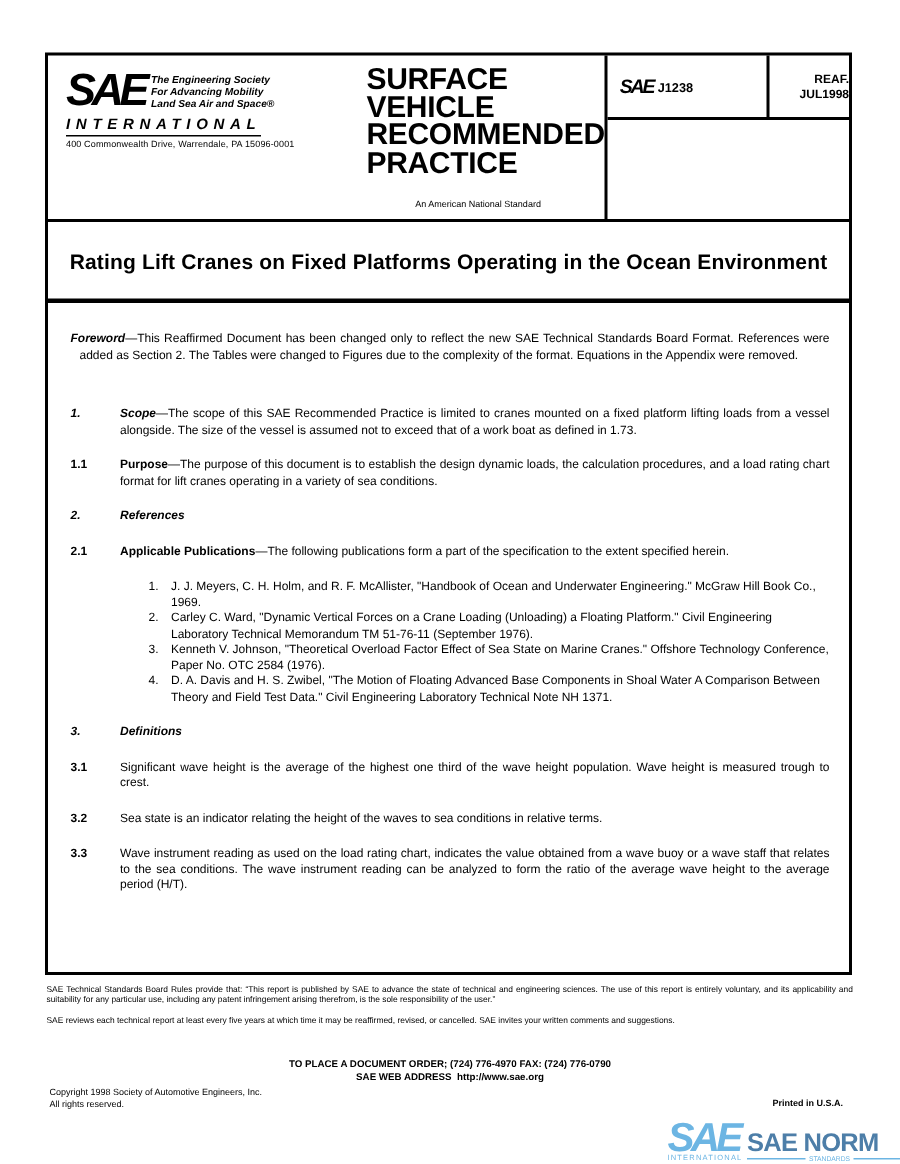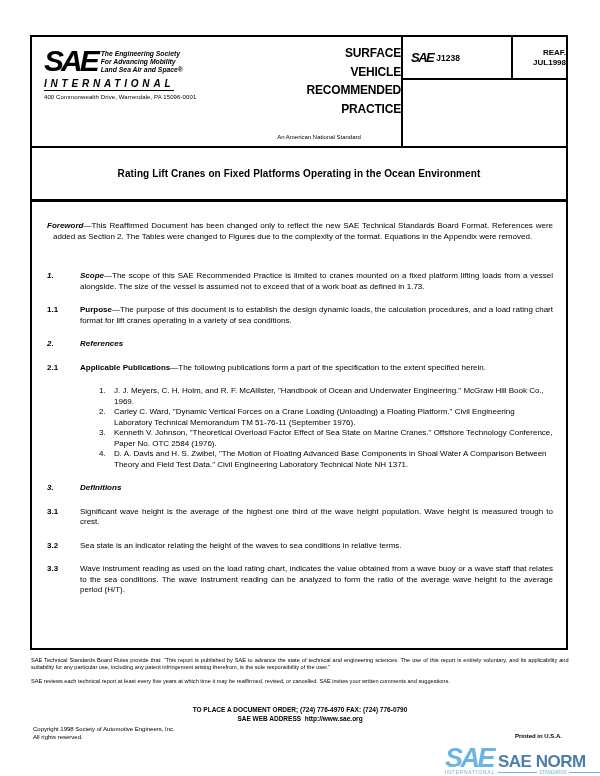--- a/index.html
+++ b/index.html
@@ -14,36 +14,36 @@
   
   .header { display:flex; height:111px; border-bottom:2px solid #000; }
   .h-left { width:212px; padding:12px 0 0 12px; }
   .logo-row { display:flex; align-items:flex-start; }
   .sae-big { font-size:30px; font-weight:bold; font-style:italic; letter-spacing:-3px; line-height:24px; }
   .tagline { font-size:6.8px; font-weight:bold; font-style:italic; line-height:7.8px; margin-left:4px; padding-top:1px; }
   .intl { display:inline-block; font-size:10px; font-weight:bold; font-style:italic; letter-spacing:3.8px; border-bottom:1.5px solid #000; padding-bottom:1px; margin-top:1px; }
   .addr { font-size:6px; margin-top:3px; letter-spacing:0.1px; }
 
   .h-mid { flex:1; display:flex; flex-direction:column; justify-content:space-between; padding:7px 0 6px 3px; }
-  .doc-type { font-size:12px; font-weight:bold; line-height:18.5px; letter-spacing:-0.2px; white-space:pre-line;text-align:right; }
+  .doc-type { font-size:20px; font-weight:bold; line-height:18.5px; letter-spacing:-0.2px; white-space:pre-line; }
   .ans { font-size:6px; text-align:center; padding-right:10px; }
 
   .h-right { width:165px; border-left:2px solid #000; display:flex; flex-direction:column; }
   .hr-top { height:43px; display:flex; border-bottom:2px solid #000; }
   .code { flex:1; display:flex; align-items:center; padding-left:8px; }
   .code-sae { font-size:13px; font-weight:bold; font-style:italic; letter-spacing:-1.5px; margin-right:3px; }
   .code-num { font-size:8.5px; font-weight:bold; }
   .reaf { width:55px; border-left:2px solid #000; display:flex; flex-direction:column; align-items:flex-end; justify-content:center; font-size:8px; font-weight:bold; line-height:9.5px; }
   .hr-meta { padding:9px 0 0 8px; font-size:7.5px; }
   .meta-row { display:flex; line-height:10.5px; }
   .meta-label { width:52px; }
   .superseding { margin-top:9px; line-height:10.5px; }
 
   
-  .title-bar { height:54px; border-bottom:3px solid #000; display:flex; align-items:center; justify-content:center; font-size:10px; font-weight:bold; letter-spacing:0.1px; }
+  .title-bar { height:54px; border-bottom:3px solid #000; display:flex; align-items:center; justify-content:center; font-size:14px; font-weight:bold; letter-spacing:0.1px; }
 
   
   .doc-body { padding:19px 13px 0 15px; font-size:8px; line-height:10.5px; }
   .para { margin-bottom:29px; }
   .hang { padding-left:6px; text-indent:-6px; text-align:justify; }
   .b { font-weight:bold; }
   .it { font-style:italic; }
   .sec { display:flex; margin-bottom:13px; }
   .sec-num { width:33px; flex-shrink:0; font-weight:bold; }
   .sec-body { flex:1; text-align:justify; }

